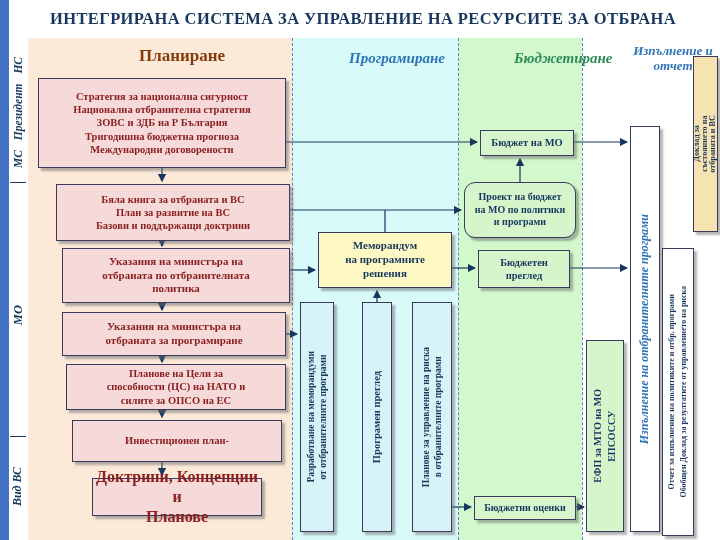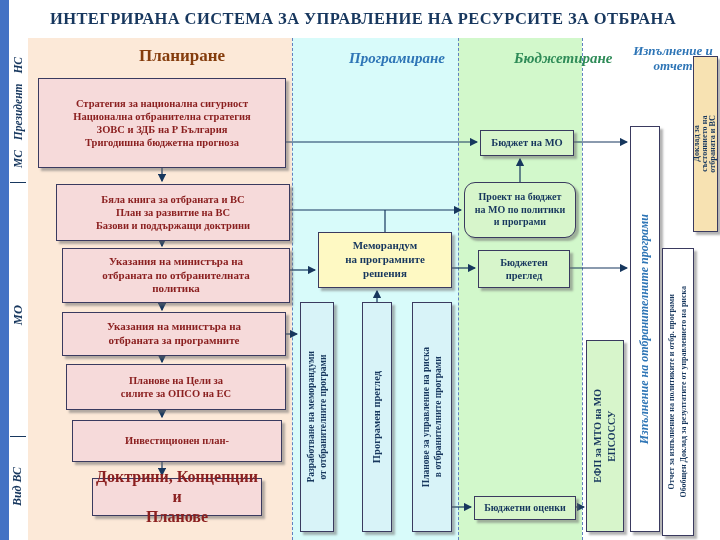--- a/index.html
+++ b/index.html
@@ -89,45 +89,47 @@
       <path d="M377 302 L377 291" marker-end="url(#ah)"></path>
     </g>
   </svg>
 
   <div class="box pbox" style="left:38px;top:78px;width:248px;height:90px;font-size:10.5px;">
     <div>
         <div>Стратегия за национална сигурност</div>
         <div>Национална отбранителна стратегия</div>
         <div>ЗОВС и ЗДБ на Р България</div>
         <div>Тригодишна бюджетна прогноза</div>
+        <div>Международни договорености</div>
       </div>
   </div>
   <div class="box pbox" style="left:56px;top:184px;width:234px;height:57px;font-size:10.5px;">
     <div>
         <div>Бяла книга за отбраната и ВС</div>
         <div>План за развитие на ВС</div>
         <div>Базови и поддържащи доктрини</div>
       </div>
   </div>
   <div class="box pbox" style="left:62px;top:248px;width:228px;height:55px;font-size:11px;">
     <div>
         <div>Указания на министъра на</div>
         <div>отбраната по отбранителната</div>
         <div>политика</div>
       </div>
   </div>
   <div class="box pbox" style="left:62px;top:312px;width:224px;height:44px;font-size:11px;">
     <div>
         <div>Указания на министъра на</div>
-        <div>отбраната за програмните</div>
+        <div>отбраната за програмиране</div>
       </div>
   </div>
   <div class="box pbox" style="left:66px;top:364px;width:220px;height:46px;font-size:10.5px;">
     <div>
         <div>Планове на Цели за</div>
+        <div>способности (ЦС) на НАТО и</div>
         <div>силите за ОПСО на ЕС</div>
       </div>
   </div>
   <div class="box pbox" style="left:72px;top:420px;width:210px;height:42px;font-size:10.5px;">
     <div>
         <div>Инвестиционен план-</div>
       </div>
   </div>
   <div class="box pbox" style="left:92px;top:478px;width:170px;height:38px;font-size:16px;">
     <div>

